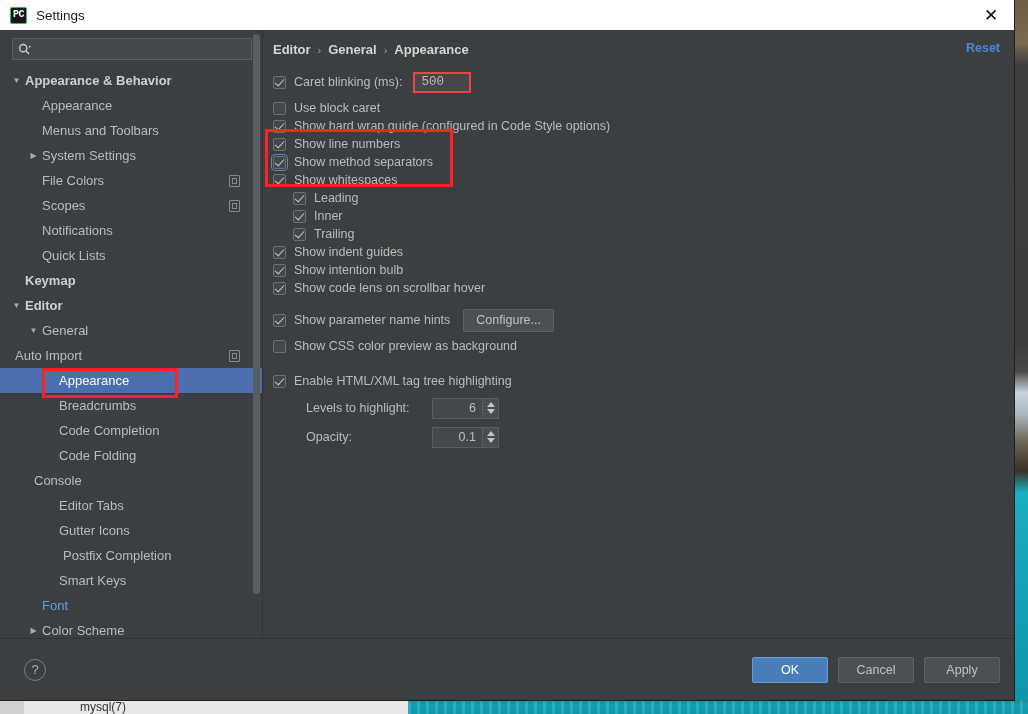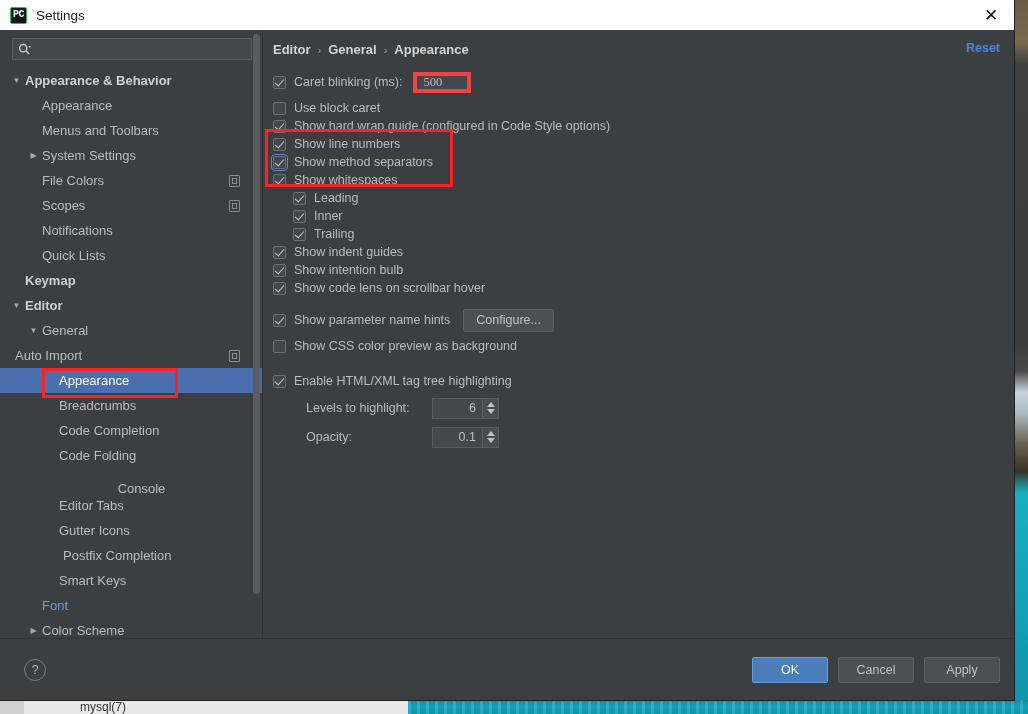--- a/index.html
+++ b/index.html
@@ -135,23 +135,23 @@
   }
   .cb.checked::after {
     content: ""; position: absolute; left: 3px; top: 0px; width: 4px; height: 8px;
     border: solid #c8c8c8; border-width: 0 1.6px 1.6px 0; transform: rotate(42deg);
   }
   .cb.focused { outline: 1.5px solid #5b87c9; outline-offset: 1px; }
   .opt-label { margin-left: 8px; font-size: 12.5px; color: #bbbbbb; white-space: nowrap; }
   .indent1 { margin-left: 20px; }
 
   .text-field {
-    height: 21px; background: #45484a; border: 4px solid #ef4444;
+    height: 21px; background: #45484a; border: 2px solid #ef4444;
     color: #bbbbbb; font-size: 12.5px; padding: 4px 6px;
-    display: flex; align-items: center; font-family: Liberation Serif, serif;
+    display: flex; align-items: center; font-family: Liberation Mono, monospace;
   }
   .btn-sm {
     height: 23px; padding: 0 12px; background: #4c5052; border: 1px solid #5e6264;
     color: #c0c0c0; font-size: 12.5px; border-radius: 2px; cursor: pointer;
     display: flex; align-items: center; justify-content: center;
     font-family: "Liberation Sans", sans-serif;
   }
   .spinner { display: flex; height: 21px; }
   .spinner .val {
     width: 50px; background: #45484a; border: 1px solid #5a5d5f; border-right: none;
@@ -290,21 +290,21 @@
             <span class="tree-label">Breadcrumbs</span>
           </div>
           <div class="tree-row" style="padding-left: 44px;">
             <span class="twisty"></span>
             <span class="tree-label">Code Completion</span>
           </div>
           <div class="tree-row" style="padding-left: 44px;">
             <span class="twisty"></span>
             <span class="tree-label">Code Folding</span>
           </div>
-          <div class="tree-row" style="padding-left: 19px; flex-direction: column;">
+          <div class="tree-row" style="padding-left: 19px;">
             <span class="twisty"></span>
             <span class="tree-label">Console</span>
           </div>
           <div class="tree-row" style="padding-left: 44px;">
             <span class="twisty"></span>
             <span class="tree-label">Editor Tabs</span>
           </div>
           <div class="tree-row" style="padding-left: 44px;">
             <span class="twisty"></span>
             <span class="tree-label">Gutter Icons</span>

